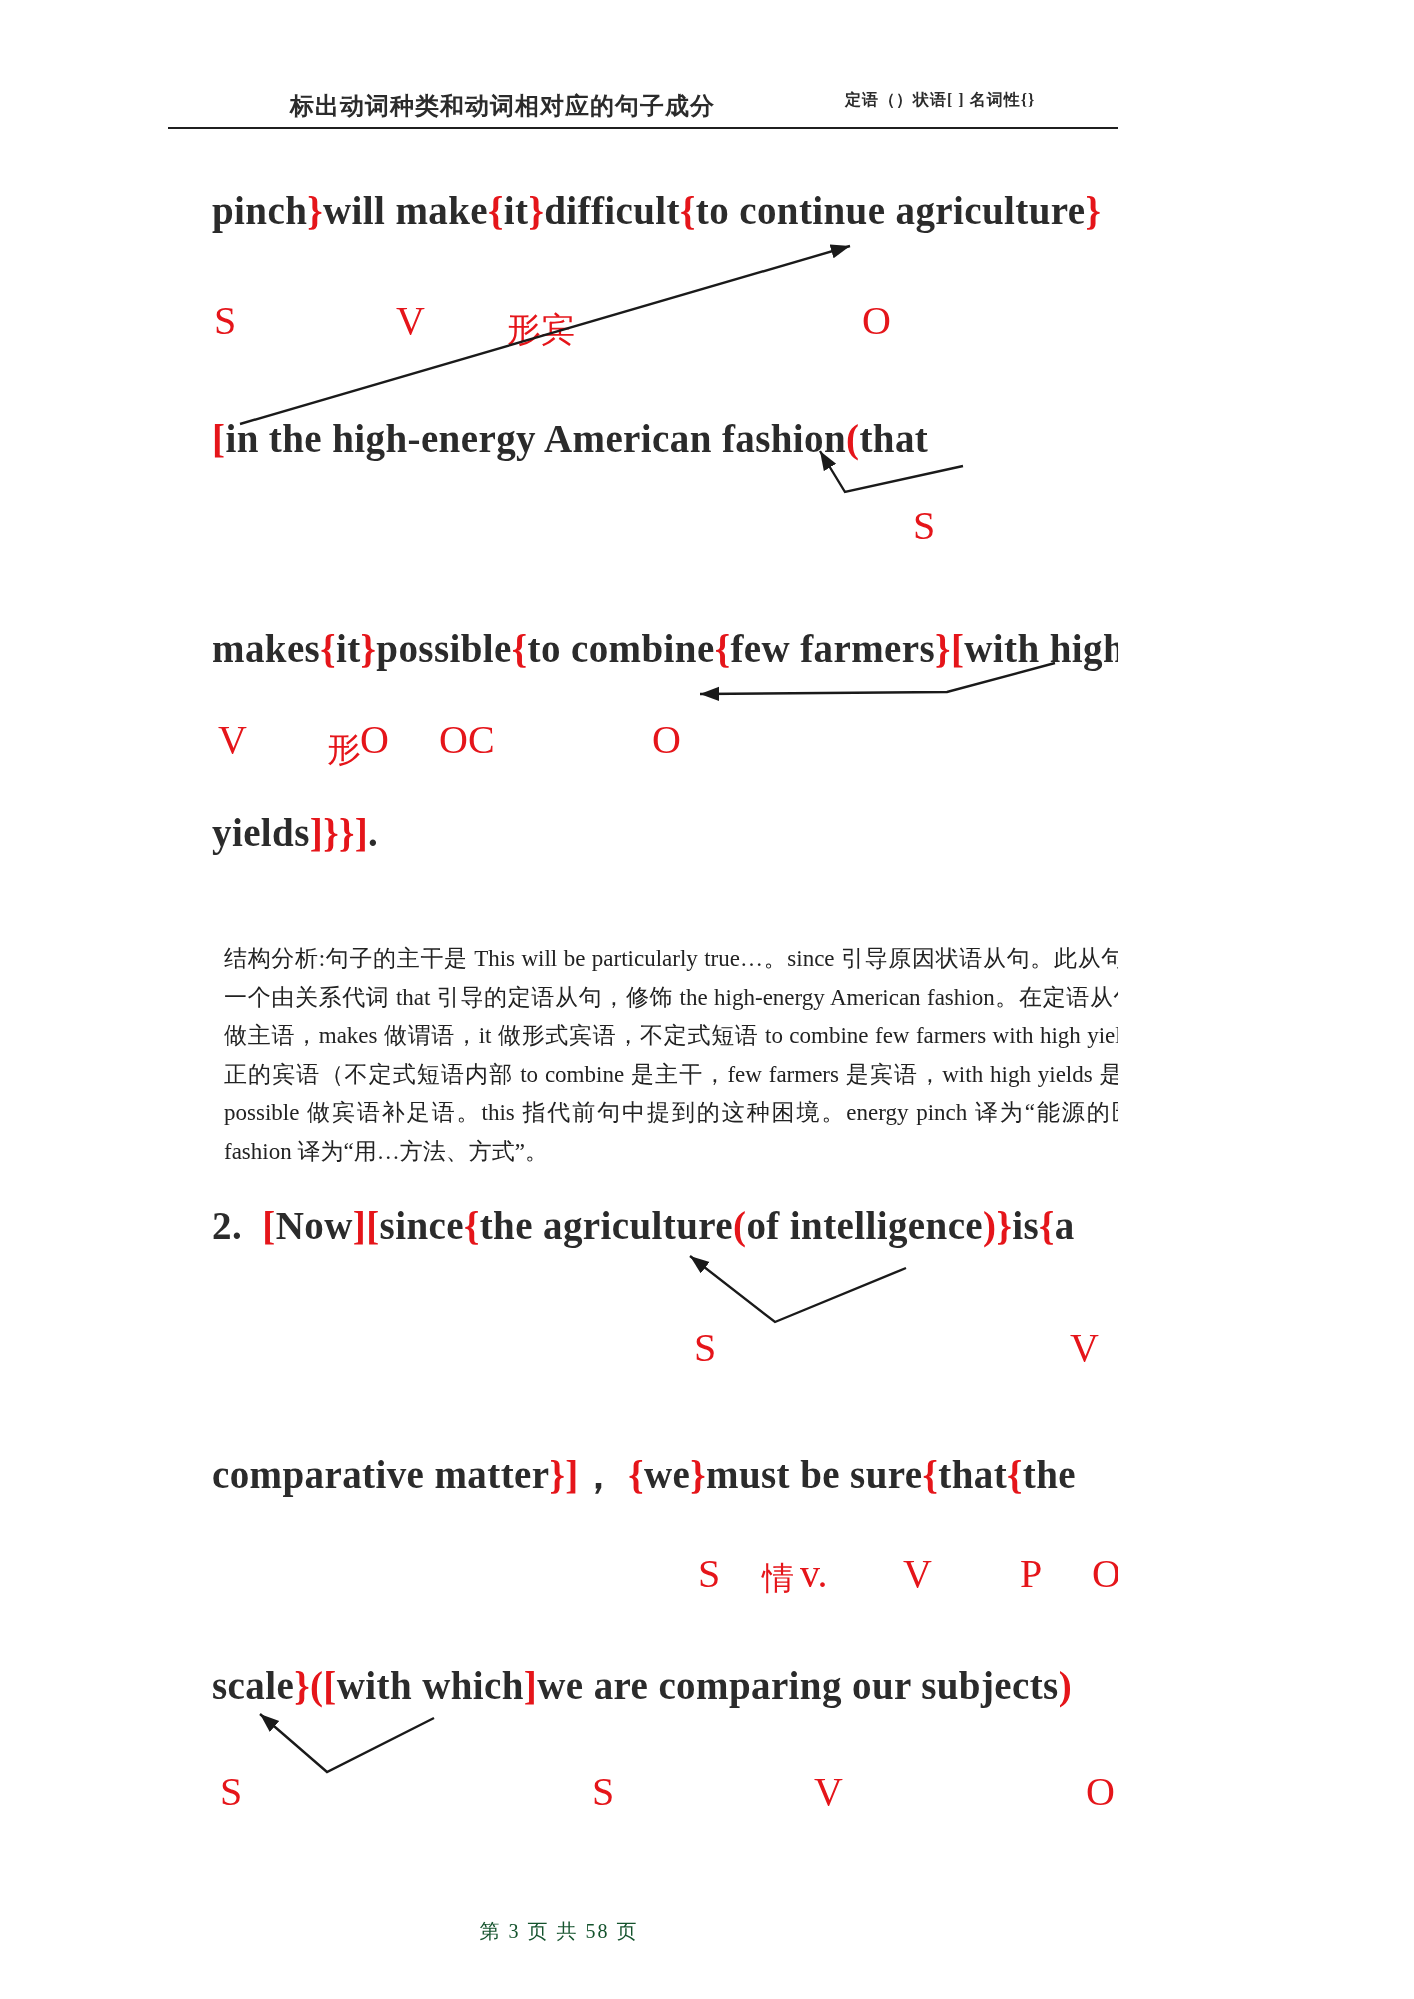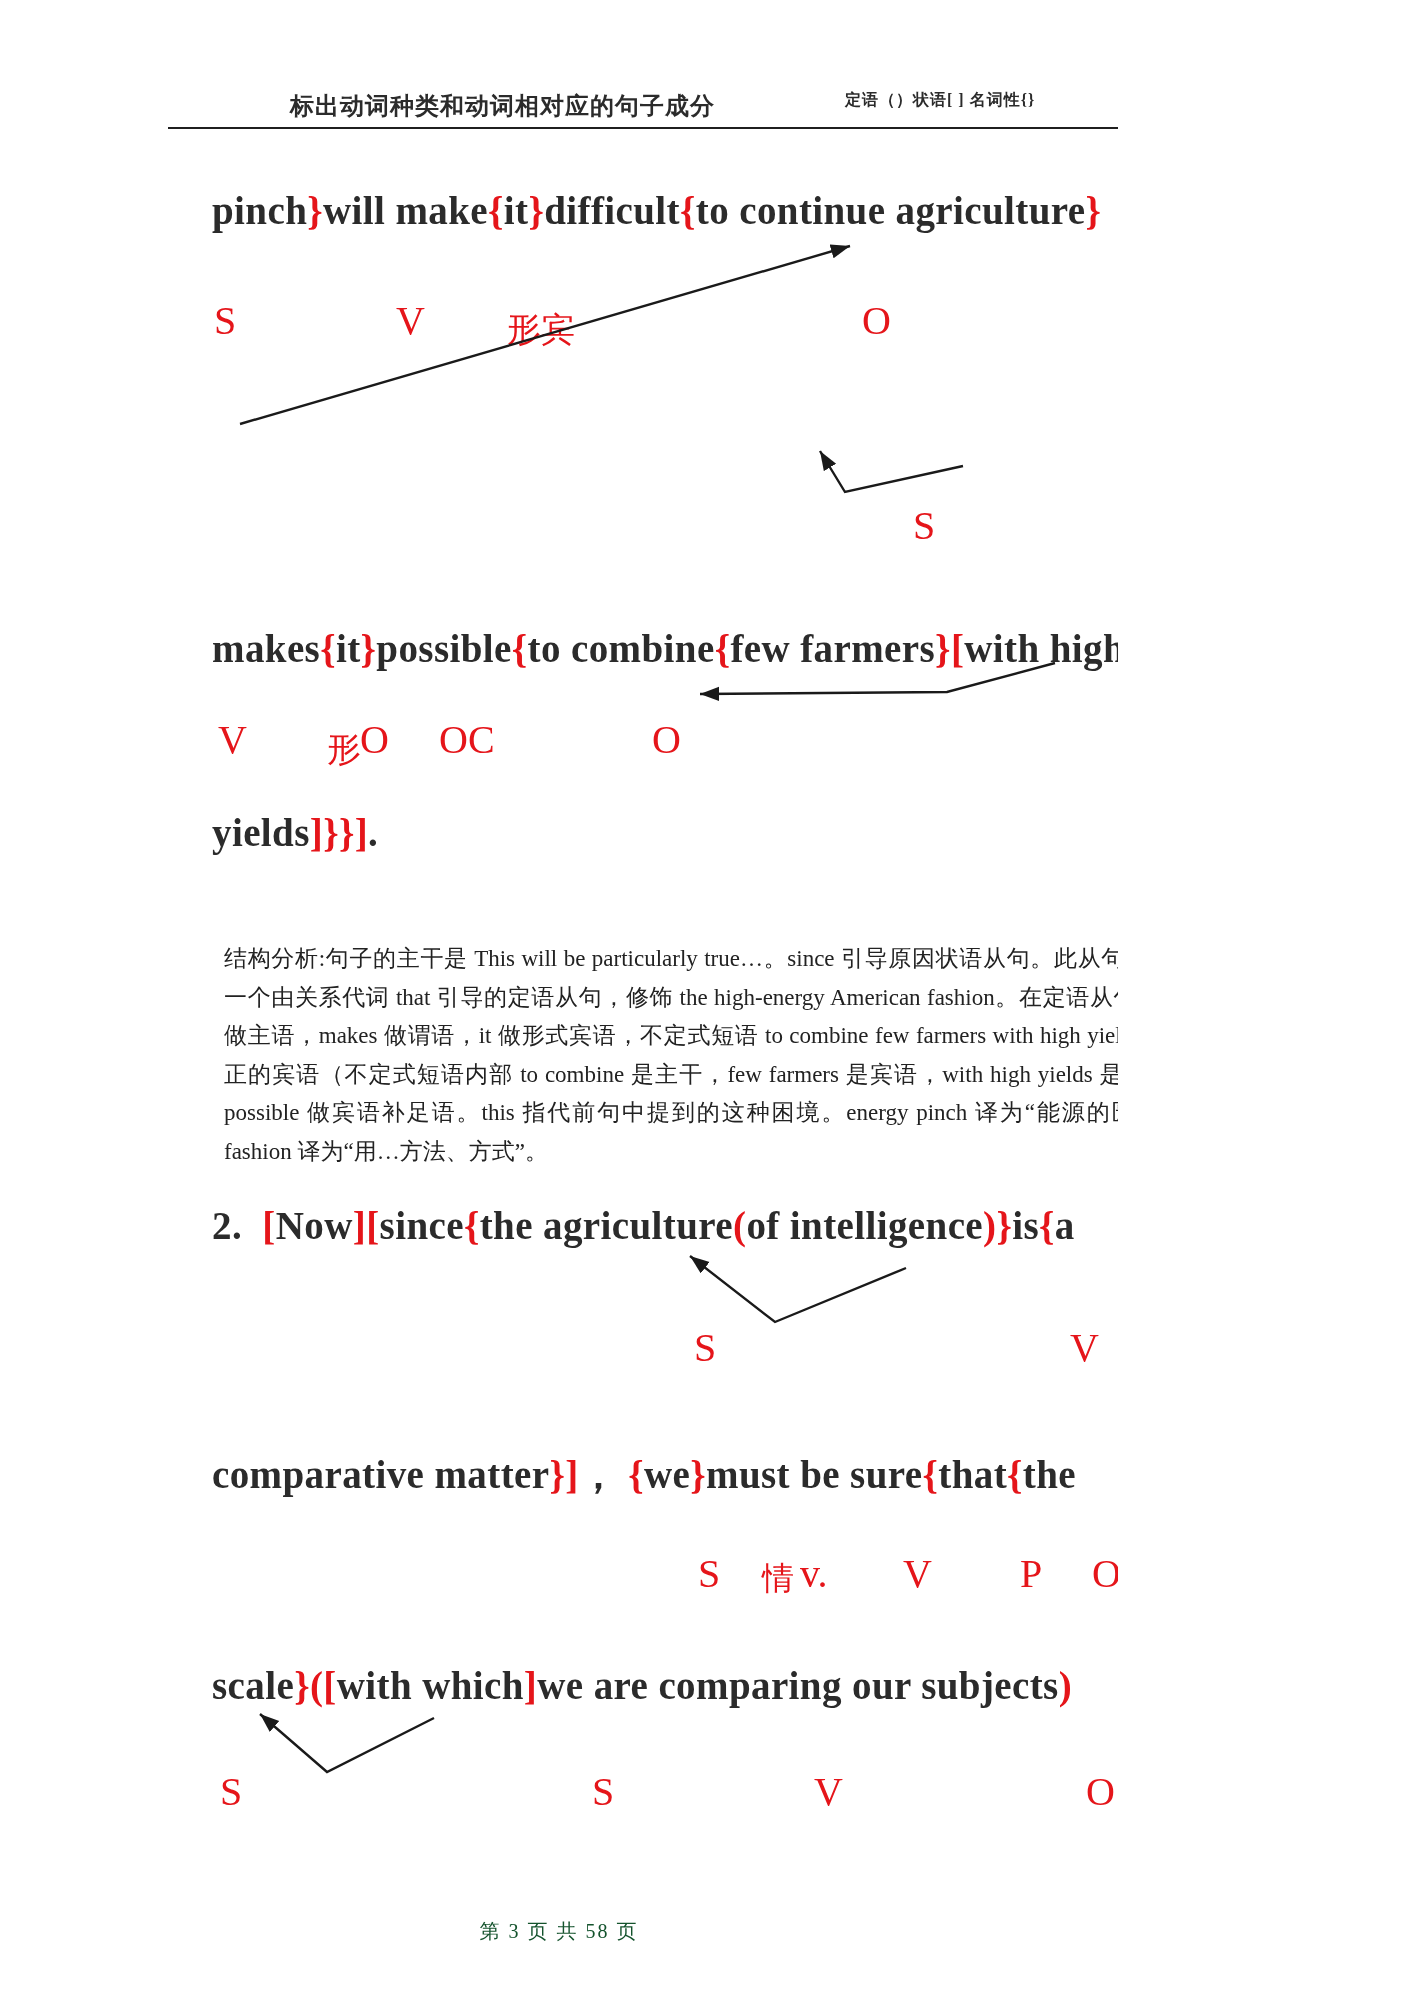--- a/index.html
+++ b/index.html
@@ -29,20 +29,21 @@
   <span class="hdr-right">定语（）状语[ ] 名词性{}</span>
   <div class="rule"></div>
 
   <div class="line" style="top:188px"><span>pinch</span><span class="red">}</span><span>will make</span><span class="red">{</span><span>it</span><span class="red">}</span><span>difficult</span><span class="red">{</span><span>to continue agriculture</span><span class="red">}</span></div>
 
   <span class="lbl" style="left:214px;top:301px">S</span>
   <span class="lbl" style="left:396px;top:301px">V</span>
   <span class="lbl small" style="left:507px;top:313px">形宾</span>
   <span class="lbl" style="left:862px;top:301px">O</span>
 
+  <div class="line" style="top:416px"><span class="red">[</span><span>in the high-energy American fashion</span><span class="red">(</span><span>that</span></div>
 
   <span class="lbl" style="left:913px;top:506px">S</span>
 
   <div class="line" style="top:626px"><span>makes</span><span class="red">{</span><span>it</span><span class="red">}</span><span>possible</span><span class="red">{</span><span>to combine</span><span class="red">{</span><span>few farmers</span><span class="red">}</span><span class="red">[</span><span>with high</span></div>
 
   <span class="lbl" style="left:218px;top:720px">V</span>
   <span class="lbl small" style="left:327px;top:733px">形</span>
   <span class="lbl" style="left:360px;top:720px">O</span>
   <span class="lbl" style="left:439px;top:720px">OC</span>
   <span class="lbl" style="left:652px;top:720px">O</span>

